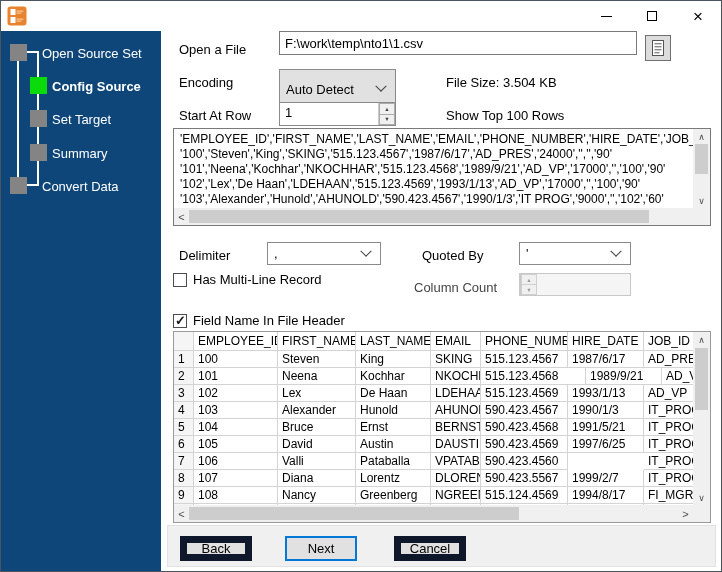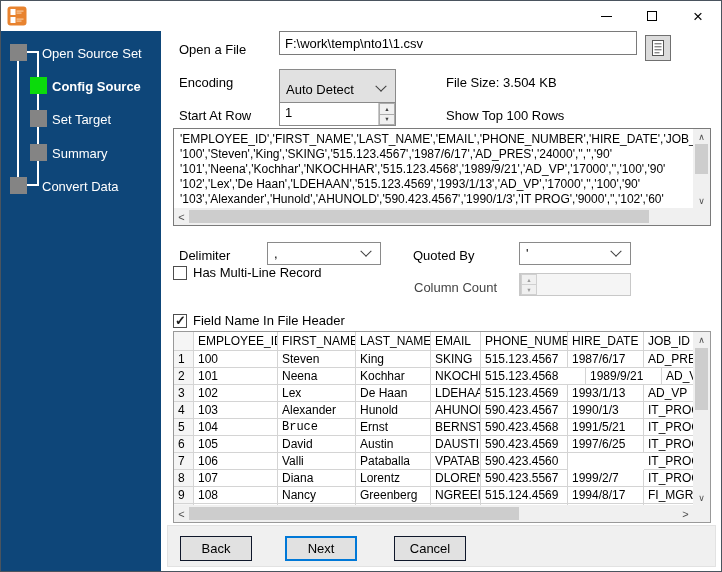--- a/index.html
+++ b/index.html
@@ -68,21 +68,21 @@
   #grid { position:absolute; left:12px; top:300px; width:538px; height:192px; border:1px solid #999; background:#fff; overflow:hidden; }
   #grid-rows-clip { position:absolute; left:0; top:0; right:17px; bottom:17px; overflow:hidden; }
   .grow { display:flex; height:17px; }
   .grow.ghead { height:19px; }
   .gcell { font-size:12px; padding:1px 0 0 4px; border-right:1px solid #D4D4D4; border-bottom:1px solid #D4D4D4; overflow:hidden; white-space:nowrap; flex-shrink:0; color:#000; background:#fff; }
   .ghead .gcell { padding-top:2px; }
   .gcell.rownum { background:#F5F5F5; }
 
   
   #footer { position:absolute; left:6px; top:494px; width:549px; height:42px; background:#F0F0F0; border:1px solid #E2E2E2; }
-  .btn { position:absolute; top:10px; width:72px; height:25px; background:#E1E1E1; border:1px solid #0f172a; font-size:13px; font-family:"Liberation Sans",sans-serif; color:#000; display:flex; align-items:center; justify-content:center; }
+  .btn { position:absolute; top:10px; width:72px; height:25px; background:#E1E1E1; border:7px solid #0f172a; font-size:13px; font-family:"Liberation Sans",sans-serif; color:#000; display:flex; align-items:center; justify-content:center; }
   .btn.default { border:2px solid #0078D7; }
 
   
   #browse-btn { position:absolute; left:484px; top:4px; width:26px; height:26px; background:#DCDCDC; border:1px solid #707070; display:flex; align-items:center; justify-content:center; }
 </style>
 </head>
 <body>
 
 <div id="window">
 
@@ -182,27 +182,27 @@
           <div class="sb-thumb" style="width:460px;"></div>
         </div>
         <div class="sb-corner"></div>
       </div>
 
       <span class="fl" style="left:18px; top:217px;">Delimiter</span>
       <div class="combo" style="left:106px; top:211px; width:114px; height:23px;">
         <span class="combo-val">,</span>
         <span class="chev"></span>
       </div>
-      <span class="fl" style="left:252px; top:217px;">Quoted By</span>
+      <span class="fl" style="left:261px; top:217px;">Quoted By</span>
       <div class="combo" style="left:358px; top:211px; width:112px; height:23px;">
         <span class="combo-val">'</span>
         <span class="chev"></span>
       </div>
 
-      <div class="chk-row" style="left:12px; top:234px;">
+      <div class="chk-row" style="left:12px; top:241px;">
         <div class="chk-box" id="chk-multiline"></div>
         <span class="chk-lbl">Has Multi-Line Record</span>
       </div>
       <span class="fl" style="left:253px; top:249px; color:#444;">Column Count</span>
       <div class="spinner disabled" style="left:358px; top:242px; width:112px; height:23px;">
         <div class="spin-btns">
           <div class="spin-btn">
               <span>▲</span>
             </div>
           <div class="spin-btn">
@@ -264,21 +264,21 @@
               <div class="gcell" style="width: 78px;">Alexander</div>
               <div class="gcell" style="width: 75px;">Hunold</div>
               <div class="gcell" style="width: 50px;">AHUNOLD</div>
               <div class="gcell" style="width: 87px;">590.423.4567</div>
               <div class="gcell" style="width: 76px;">1990/1/3</div>
               <div class="gcell" style="width: 68px;">IT_PROG</div>
             </div>
             <div class="grow">
               <div class="gcell rownum" style="width: 20px;">5</div>
               <div class="gcell" style="width: 84px;">104</div>
-              <div class="gcell" style="width: 78px; font-family: Liberation Mono, monospace;">Bruce</div>
+              <div class="gcell" style="width: 78px;">Bruce</div>
               <div class="gcell" style="width: 75px;">Ernst</div>
               <div class="gcell" style="width: 50px;">BERNST</div>
               <div class="gcell" style="width: 87px;">590.423.4568</div>
               <div class="gcell" style="width: 76px;">1991/5/21</div>
               <div class="gcell" style="width: 68px;">IT_PROG</div>
             </div>
             <div class="grow">
               <div class="gcell rownum" style="width: 20px;">6</div>
               <div class="gcell" style="width: 84px;">105</div>
               <div class="gcell" style="width: 78px;">David</div>

